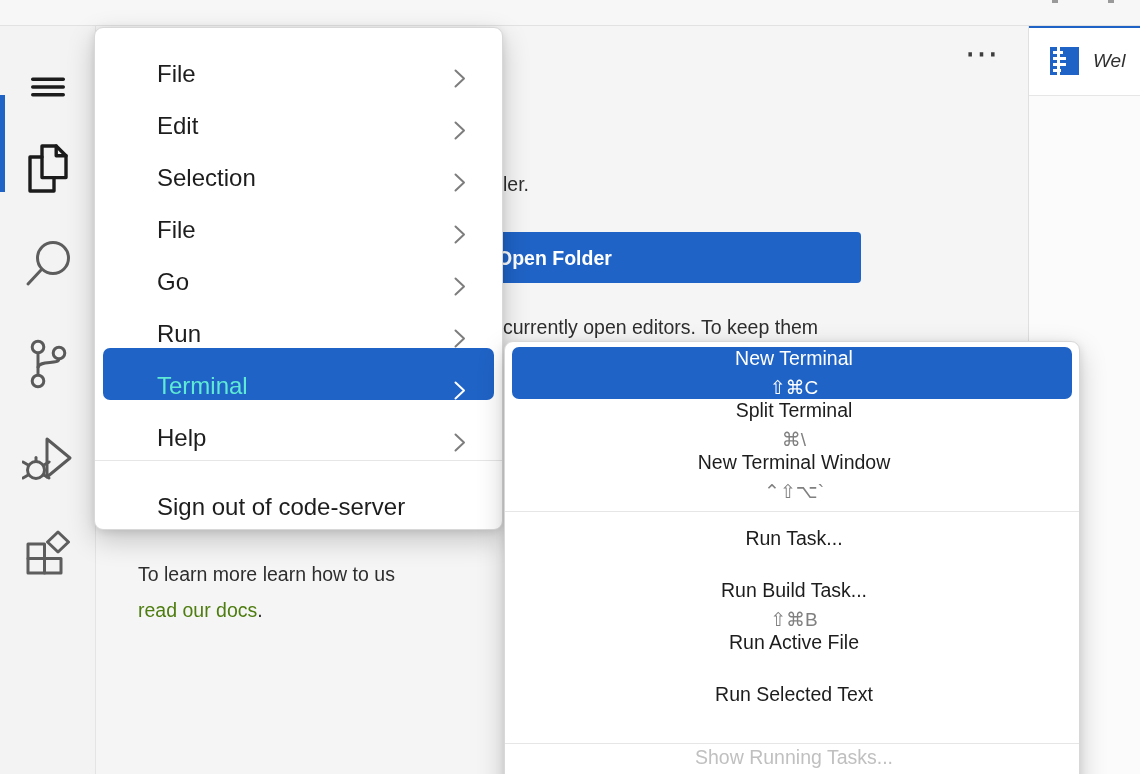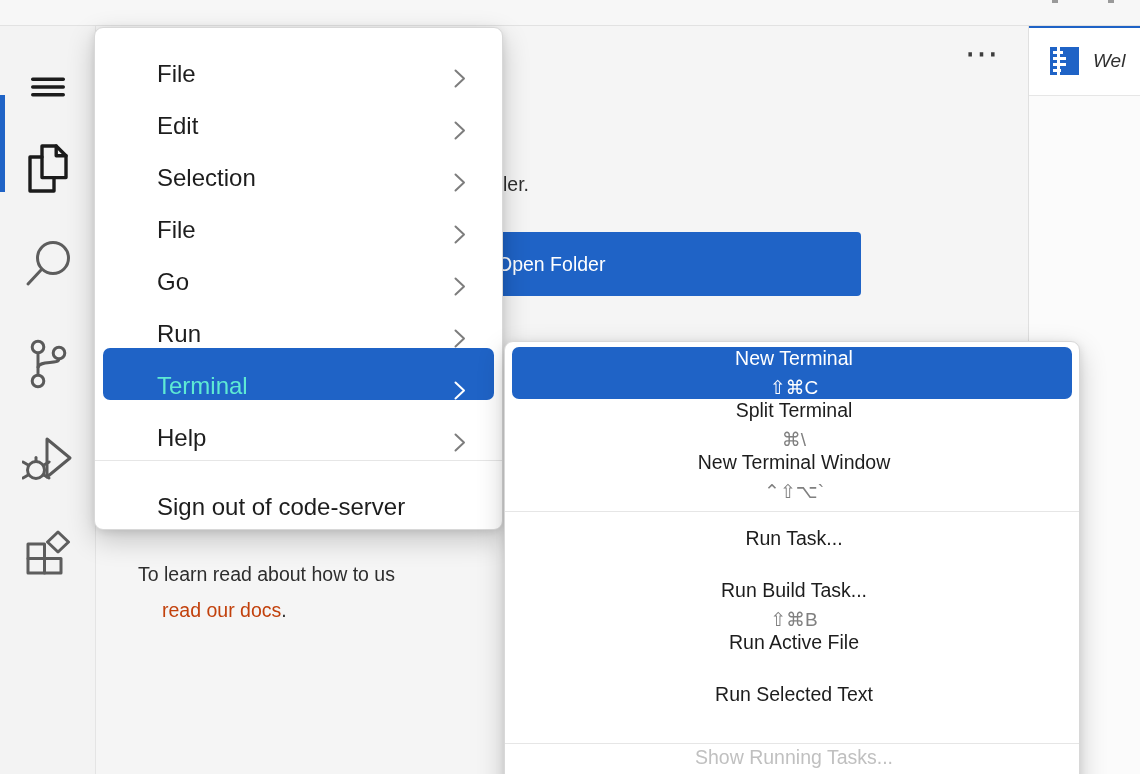--- a/index.html
+++ b/index.html
@@ -11,22 +11,22 @@
   
   .topbar{position:absolute;left:0;top:0;width:1140px;height:25px;background:#f7f7f7;border-bottom:1px solid #e2e2e2;z-index:6;}
   .top-artifact{position:absolute;top:0;width:6px;height:3px;background:#9a9a9a;z-index:7;}
   
   .activitybar{position:absolute;left:0;top:26px;width:95px;height:748px;background:#f3f3f3;border-right:1px solid #e4e4e4;z-index:4;}
   .ab-item{position:absolute;left:0;width:95px;height:70px;display:flex;align-items:center;justify-content:center;}
   .ab-active-indicator{position:absolute;left:0;top:69px;width:5px;height:97px;background:#1f63c6;}
   .ab-item svg{display:block;}
   
   .frag{position:absolute;font-size:19.5px;color:#2e2e2e;white-space:nowrap;z-index:1;}
-  .link{color:#c2410c;margin-left:24px;}
-  .open-folder-btn{position:absolute;left:460px;top:232px;width:401px;height:64px;background:#1f63c6;border:none;border-radius:4px;z-index:2;text-align:left;cursor:pointer;}
+  .link{color:#4d7c0f;}
+  .open-folder-btn{position:absolute;left:460px;top:232px;width:401px;height:51px;background:#1f63c6;border:none;border-radius:4px;z-index:2;text-align:left;cursor:pointer;font-weight:bold;}
   .open-folder-btn span{display:block;padding-left:31px;line-height:51px;font-size:19.5px;color:#ffffff;font-family:"Liberation Sans",sans-serif;}
   .more-actions{position:absolute;left:960px;top:38px;width:44px;height:34px;z-index:2;color:#3d3d3d;font-size:34px;line-height:30px;letter-spacing:1px;text-align:center;cursor:pointer;}
   
   .group-divider{position:absolute;left:1028px;top:26px;width:1px;height:748px;background:#e0e0e0;z-index:2;}
   .tabarea{position:absolute;left:1029px;top:25px;width:111px;height:70px;background:#ffffff;z-index:3;}
   .tab-top-accent{position:absolute;left:0;top:0;width:111px;height:3px;background:#1f63c6;}
   .tab-bottom-border{position:absolute;left:1029px;top:95px;width:111px;height:1px;background:#e6e6e6;z-index:3;}
   .right-content{position:absolute;left:1029px;top:96px;width:111px;height:678px;background:#fbfbfb;z-index:2;}
   .tab-icon{position:absolute;left:21px;top:22px;width:30px;height:28px;}
   .tab-icon .bar{position:absolute;left:0;top:0;width:7px;height:28px;background:#1f63c6;}
@@ -132,22 +132,23 @@
       </svg>
     </div>
   </div>
 
   <div class="frag" style="left:503px;top:173px">ler.</div>
 
   <button class="open-folder-btn">
     <span>Open Folder</span>
   </button>
 
-
-  <div class="frag" style="left:138px;top:563px">To learn read about how to us</div>
+  <div class="frag" style="left:503px;top:316px">currently open editors. To keep them</div>
+
+  <div class="frag" style="left:138px;top:563px">To learn more learn how to us</div>
   <div class="frag" style="left:138px;top:599px"><span class="link">read our docs</span><span>.</span></div>
 
   <div class="more-actions">
     <span>⋯</span>
   </div>
 
   <div class="group-divider"></div>
   <div class="right-content"></div>
   <div class="tabarea">
     <div class="tab-top-accent"></div>

